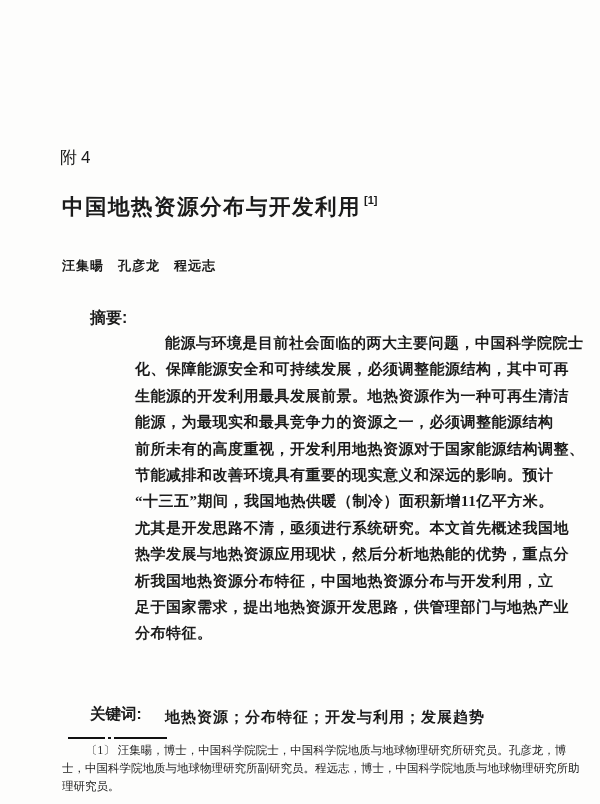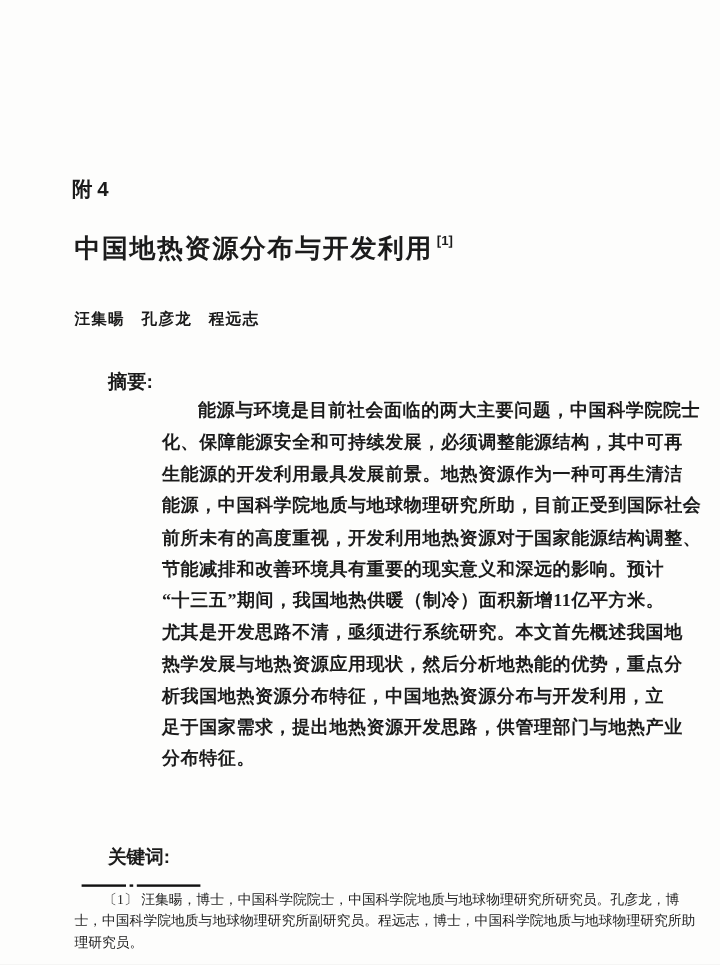--- a/index.html
+++ b/index.html
@@ -7,21 +7,21 @@
     position:relative;
     width:600px;height:804px;
     margin:0 auto;
     background:#fdfdfc;
     color:#1b1b1b;
     font-family:"Liberation Serif","DejaVu Serif",serif;
     overflow:hidden;
   }
   .section-label{
     position:absolute;left:60px;top:146px;
-    font-size:17px;font-weight:700;letter-spacing:4px;
+    font-size:17px;font-weight:400;letter-spacing:4px;
     font-family:"Liberation Sans","DejaVu Sans",sans-serif;
   }
   .doc-title{
     position:absolute;left:62px;top:192px;width:500px;
     font-size:21.5px;font-weight:700;letter-spacing:1.5px;
     font-family:"Liberation Sans","DejaVu Sans",sans-serif;
     white-space:nowrap;
   }
   .doc-title sup{
     font-size:11px;font-weight:700;letter-spacing:0;
@@ -87,32 +87,33 @@
   </div>
 
   <div class="authors">汪集暘　孔彦龙　程远志</div>
 
   <div class="abstract-label">摘要:</div>
 
   <div class="abstract-body">
     <div class="ln indent">能源与环境是目前社会面临的两大主要问题，中国科学院院士</div>
     <div class="ln">化、保障能源安全和可持续发展，必须调整能源结构，其中可再</div>
     <div class="ln">生能源的开发利用最具发展前景。地热资源作为一种可再生清洁</div>
-    <div class="ln">能源，中国科学院地质与地球物理研究所助，目前正受到国际社会</div>
+    <div class="ln">能源，为最现实和最具竞争力的资源之一，必须调整能源结构</div>
     <div class="ln">前所未有的高度重视，开发利用地热资源对于国家能源结构调整、</div>
     <div class="ln">节能减排和改善环境具有重要的现实意义和深远的影响。预计</div>
     <div class="ln">“十三五”期间，我国地热供暖（制冷）面积新增11亿平方米。</div>
     <div class="ln">尤其是开发思路不清，亟须进行系统研究。本文首先概述我国地</div>
     <div class="ln">热学发展与地热资源应用现状，然后分析地热能的优势，重点分</div>
     <div class="ln">析我国地热资源分布特征，中国地热资源分布与开发利用，立</div>
     <div class="ln">足于国家需求，提出地热资源开发思路，供管理部门与地热产业</div>
     <div class="ln short">分布特征。</div>
   </div>
 
   <div class="keywords-label">关键词:</div>
+  <div class="keywords-text">地热资源；分布特征；开发与利用；发展趋势</div>
 
   <div class="footnote-rule">
     <span class="seg1"></span>
     <span class="dot"></span>
     <span class="seg2"></span>
   </div>
 
   <div class="footnote">
     <div class="ln indent">〔1〕 汪集暘，博士，中国科学院院士，中国科学院地质与地球物理研究所研究员。孔彦龙，博</div>
     <div class="ln">士，中国科学院地质与地球物理研究所副研究员。程远志，博士，中国科学院地质与地球物理研究所助</div>

